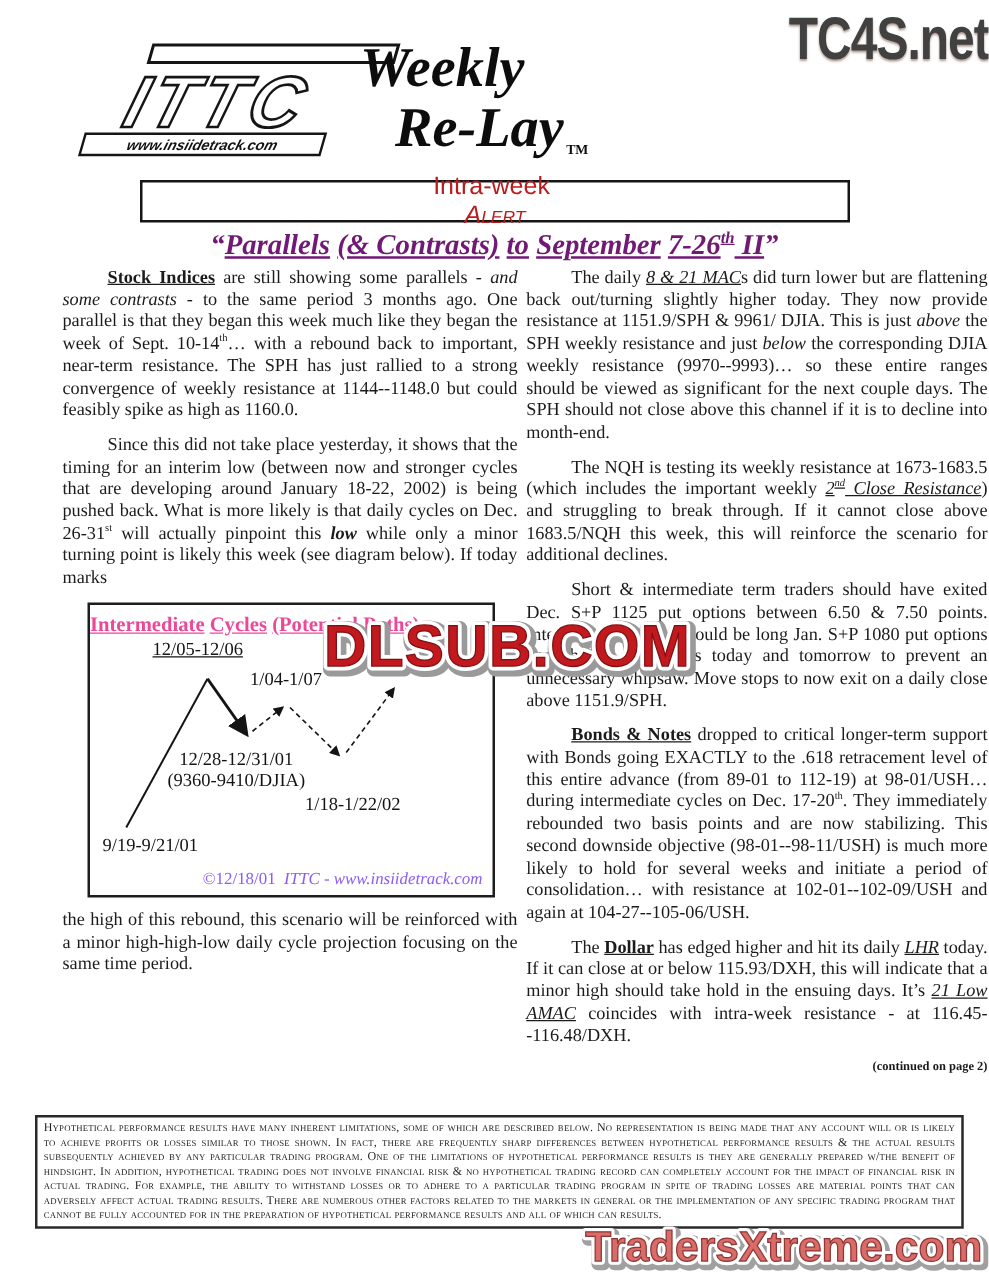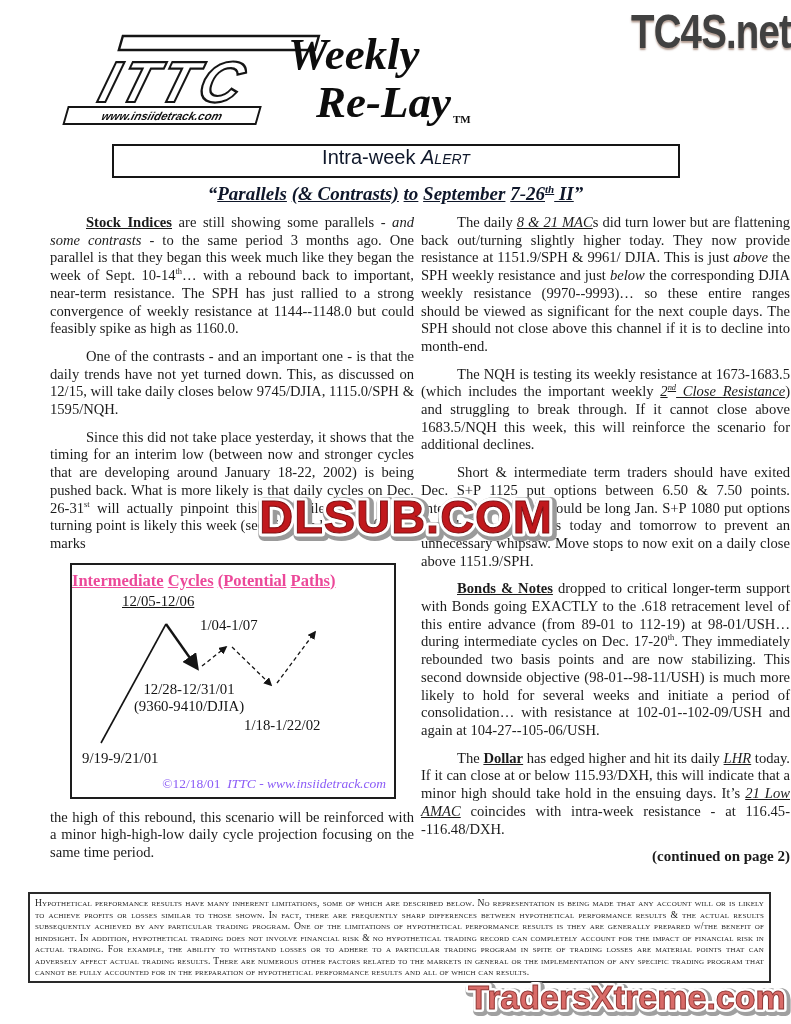--- a/index.html
+++ b/index.html
@@ -18,33 +18,33 @@
         font-weight:700;font-size:48px;letter-spacing:-1px;color:#414141;
         transform:scaleX(.8);transform-origin:100% 0;
         text-shadow:0 2px 2px rgba(115,75,55,.55);}
   .logo-svg{position:absolute;left:58px;top:32px;}
   .masthead{position:absolute;left:288px;top:30px;font-family:"Liberation Serif",serif;
             font-weight:700;font-style:italic;font-size:45px;line-height:48px;color:#0d0d0d;}
   .masthead .line2{margin-left:28px;}
   .tm{font-size:11px;font-style:normal;vertical-align:baseline;position:relative;top:6px;left:2px;}
 
   .alert-box{position:absolute;left:112px;top:144px;width:564px;height:30px;
-             border:2px solid #151515;display:flex;align-items:flex-start;justify-content:center;
-             font-family:"Liberation Sans",sans-serif;font-size:20px;color:#0f172a;white-space:pre;}
+             border:2px solid #151515;display:flex;align-items:center;justify-content:center;
+             font-family:"Liberation Sans",sans-serif;font-size:20px;color:#b91c1c;white-space:pre;flex-direction:column;}
   .headline{position:absolute;left:0;top:183px;width:791px;text-align:center;
-            font-weight:700;font-style:italic;font-size:19px;color:#0f172a;}
+            font-weight:700;font-style:italic;font-size:23px;color:#701a75;}
 
   
   .columns{position:absolute;left:30px;top:214px;width:740px;display:flex;gap:7px;margin-left:20px;}
   .col-left{width:364px;}
   .col-right{width:369px;}
   .para{margin:0 0 10px 0;text-indent:36px;text-align:justify;
         font-size:14.6px;line-height:17.7px;}
   .para.noindent{text-indent:0;}
-  .continued{text-align:right;font-weight:700;font-size:15px;margin-top:2px;}
+  .continued{text-align:right;font-weight:700;font-size:10px;margin-top:2px;}
 
   
   .diagram-box{position:relative;width:322px;height:232px;border:2px solid #1d1d1d;
                margin:4px 0 10px 20px;background:#fff;}
   .diag-title{position:absolute;top:6px;left:0;width:100%;text-align:left;
               font-weight:700;font-size:16.5px;color:#ec4899;}
   .diag-label{position:absolute;font-size:14.8px;color:#141414;white-space:nowrap;}
   .lab-peak1{left:50px;top:28px;text-decoration:underline;}
   .lab-peak2{left:128px;top:52px;}
   .lab-low1{left:52px;top:116px;width:130px;text-align:center;line-height:17px;}
@@ -84,21 +84,20 @@
     <div class="line2"><span>Re-Lay</span><span class="tm">TM</span></div>
   </div>
 
   <div class="alert-box"><span>Intra-week </span><span class="i sc">Alert</span></div>
 
   <div class="headline"><span>“</span><span class="u">Parallels</span><span> </span><span class="u">(&amp; Contrasts)</span><span> </span><span class="u">to</span><span> </span><span class="u">September</span><span> </span><span class="u">7-26</span><span class="u sup">th</span><span class="u"> II</span><span>”</span></div>
 
   <div class="columns">
     <div class="col-left">
       <p class="para"><span class="b u">Stock Indices</span><span> are still showing some parallels - </span><span class="i">and some contrasts</span><span> - to the same period 3 months ago. One parallel is that they began this week much like they began the week of Sept. 10-14</span><span class="sup">th</span><span>… with a rebound back to important, near-term resistance. The SPH has just rallied to a strong convergence of weekly resistance at 1144--1148.0 but could feasibly spike as high as 1160.0.</span></p>
-      <p class="para"><span>One of the contrasts - and an important one - is that the daily trends have not yet turned down. This, as discussed on 12/15, will take daily closes below 9745/DJIA, 1115.0/SPH &amp; 1595/NQH.</span></p>
       <p class="para"><span>Since this did not take place yesterday, it shows that the timing for an interim low (between now and stronger cycles that are developing around January 18-22, 2002) is being pushed back. What is more likely is that daily cycles on Dec. 26-31</span><span class="sup">st</span><span> will actually pinpoint this </span><span class="b i">low</span><span> while only a minor turning point is likely this week (see diagram below). If today marks</span></p>
 
       <div class="diagram-box">
         <div class="diag-title"><span class="u">Intermediate</span><span> </span><span class="u">Cycles</span><span> </span><span class="u">(Potential</span><span> </span><span class="u">Paths)</span></div>
         <svg class="diag-svg" width="322" height="232" viewBox="0 0 322 232">
           <defs>
             <marker id="arrB" viewBox="0 0 10 10" refX="8" refY="5" markerWidth="7" markerHeight="7" orient="auto-start-reverse">
               <path d="M0,0 L10,5 L0,10 z" fill="#141414"></path>
             </marker>
             <marker id="arrS" viewBox="0 0 10 10" refX="8" refY="5" markerWidth="6.5" markerHeight="6.5" orient="auto-start-reverse">

